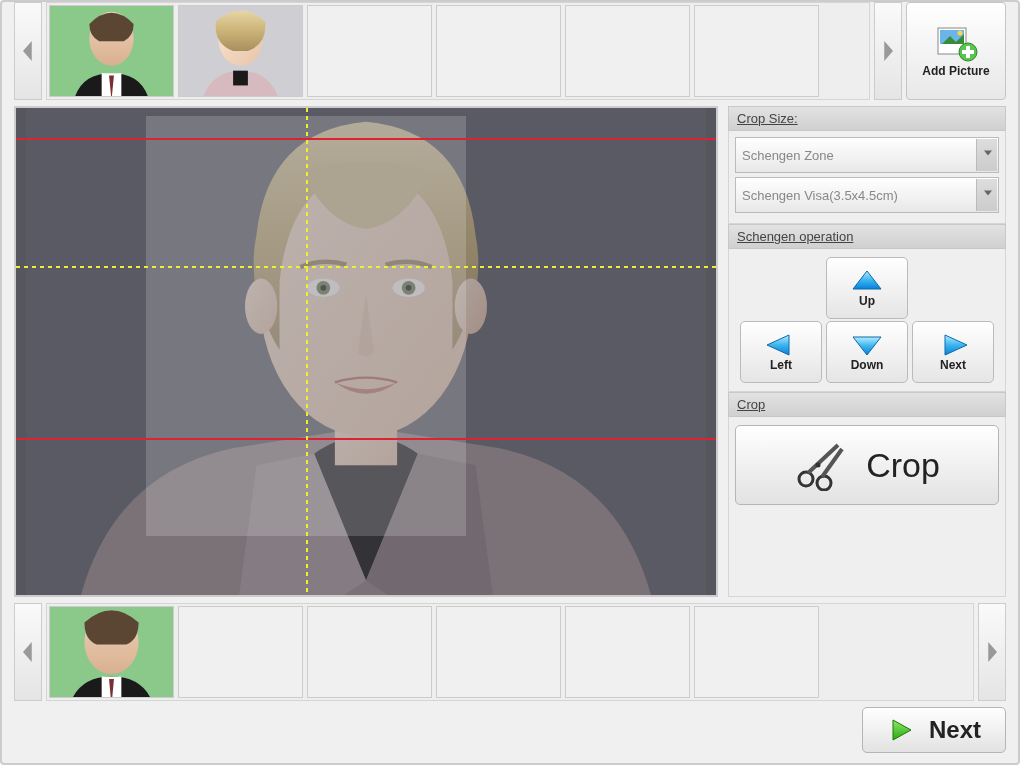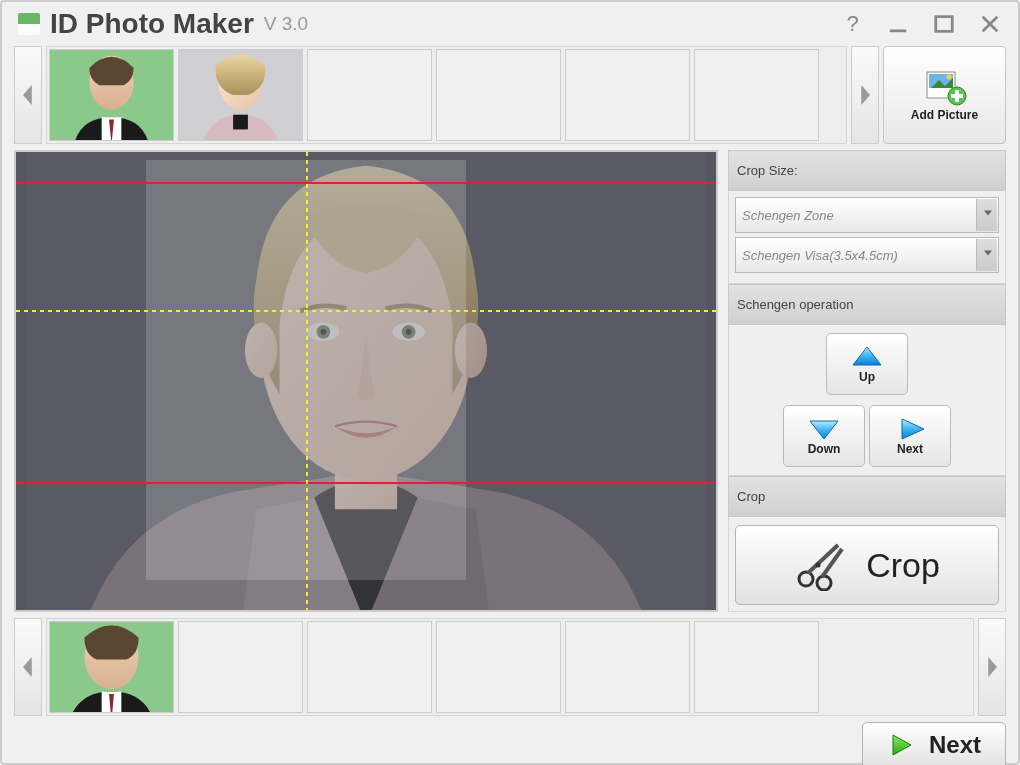--- a/index.html
+++ b/index.html
@@ -94,21 +94,21 @@
 .thumb {
   width: 125px;
   border: 1px solid #ccc;
   background: #f8f8f8;
   position: relative;
   overflow: hidden;
   cursor: pointer;
 }
 .thumb.empty { background: #f0f0f0; }
 .addpic {
-  width: 123px;
+  width: 100px;
   background: linear-gradient(#fff,#e8e8e8);
   border: 1px solid #c5c5c5;
   border-radius: 4px;
   display: flex;
   flex-direction: column;
   align-items: center;
   justify-content: center;
   padding: 4px;
   cursor: pointer;
 }
@@ -170,44 +170,44 @@
   background-size: 2px 8px;
 }
 .sidepanel {
   width: 278px;
   display: flex;
   flex-direction: column;
 }
 .section-head {
   background: linear-gradient(#e2e2e2,#d0d0d0);
   border: 1px solid #c8c8c8;
-  padding: 12px 8px;
+  padding: 4px 8px;
   font-size: 13px;
   color: #444;
+  text-decoration: underline;
 }
 .section-body {
   background: #efefef;
   border: 1px solid #d5d5d5;
   border-top: none;
   padding: 6px;
 }
 .combo {
   width: 100%;
   height: 20px;
   border: 1px solid #bbb;
   background: linear-gradient(#fff,#e8e8e8);
   display: flex;
   align-items: center;
   padding: 17px 6px;
   font-size: 13px;
   color: #888;
   position: relative;
   margin-bottom: 4px;
   cursor: pointer;
-  font-style: italic;
 }
 .combo::after {
   content: '';
   position: absolute;
   right: 1px;
   top: 1px;
   bottom: 1px;
   width: 20px;
   background: linear-gradient(#ddd,#ccc);
   border-left: 1px solid #bbb;
@@ -219,21 +219,21 @@
   transform: translateY(-50%);
   width: 0; height: 0;
   border: 4px solid transparent;
   border-top: 5px solid #666;
   z-index: 1;
 }
 .dpad {
   display: flex;
   flex-direction: column;
   align-items: center;
-  gap: 10px;
+  gap: 2px;
   padding: 2px 0;
 }
 .dpad-row { display: flex; gap: 4px; }
 .dpad-btn {
   width: 82px;
   height: 62px;
   background: linear-gradient(#fff,#e5e5e5);
   border: 1px solid #bbb;
   border-radius: 5px;
   display: flex;
@@ -303,46 +303,20 @@
     <linearGradient id="blonde" x1="0" y1="0" x2="0" y2="1">
       <stop offset="0%" stop-color="#e8d6a6"></stop>
       <stop offset="50%" stop-color="#cbb378"></stop>
       <stop offset="100%" stop-color="#a89060"></stop>
     </linearGradient>
   </defs>
 </svg>
 
 <div class="window">
 
-  <div class="titlebar">
-    <div class="app-icon"></div>
-    <span class="app-title">ID Photo Maker</span>
-    <span class="app-version">V 3.0</span>
-    <div class="titlebar-spacer"></div>
-    <div class="winbtn">
-      <svg viewBox="0 0 24 24">
-          <text x="6" y="20" font-size="24" fill="#888">?</text>
-        </svg>
-    </div>
-    <div class="winbtn">
-      <svg viewBox="0 0 24 24">
-          <rect x="3" y="18" width="18" height="3" fill="#888"></rect>
-        </svg>
-    </div>
-    <div class="winbtn">
-      <svg viewBox="0 0 24 24">
-          <rect x="3" y="4" width="18" height="16" fill="none" stroke="#888" stroke-width="3"></rect>
-        </svg>
-    </div>
-    <div class="winbtn">
-      <svg viewBox="0 0 24 24">
-          <path d="M4 4 L20 20 M20 4 L4 20" stroke="#888" stroke-width="3"></path>
-        </svg>
-    </div>
-  </div>
 
   <div class="content">
 
     <div class="thumbstrip">
       <div class="navarrow">
         <svg viewBox="0 0 10 16">
             <path d="M8 0 L1 8 L8 16 Z"></path>
           </svg>
       </div>
       <div class="thumbs">
@@ -452,20 +426,26 @@
         <div class="section-head">Schengen operation</div>
         <div class="section-body">
           <div class="dpad">
             <div class="dpad-btn">
               <svg viewBox="0 0 32 24">
                   <path d="M16 2 L30 20 L2 20 Z" fill="url(#cyanGrad)" stroke="#0a6aa8"></path>
                 </svg>
               <span>Up</span>
             </div>
             <div class="dpad-row">
+              <div class="dpad-btn">
+                <svg viewBox="0 0 32 24">
+                    <path d="M2 12 L24 2 L24 22 Z" fill="url(#cyanGrad)" stroke="#0a6aa8"></path>
+                  </svg>
+                <span>Left</span>
+              </div>
               <div class="dpad-btn">
                 <svg viewBox="0 0 32 24">
                     <path d="M16 22 L30 4 L2 4 Z" fill="url(#cyanGrad)" stroke="#0a6aa8"></path>
                   </svg>
                 <span>Down</span>
               </div>
               <div class="dpad-btn">
                 <svg viewBox="0 0 32 24">
                     <path d="M30 12 L8 2 L8 22 Z" fill="url(#cyanGrad)" stroke="#0a6aa8"></path>
                   </svg>

